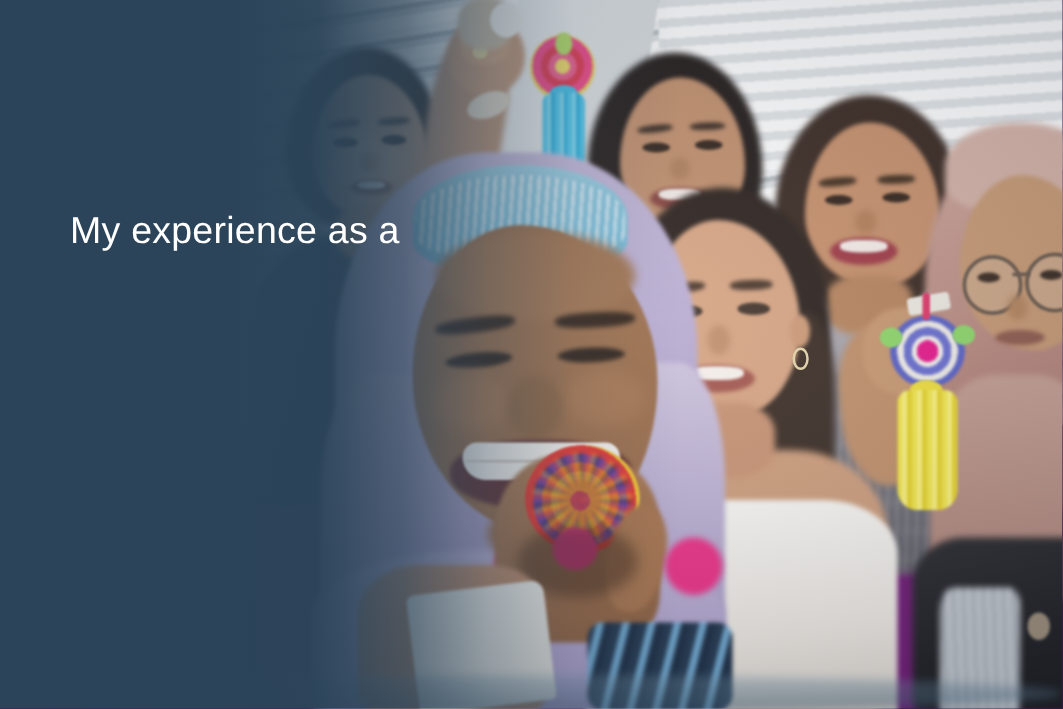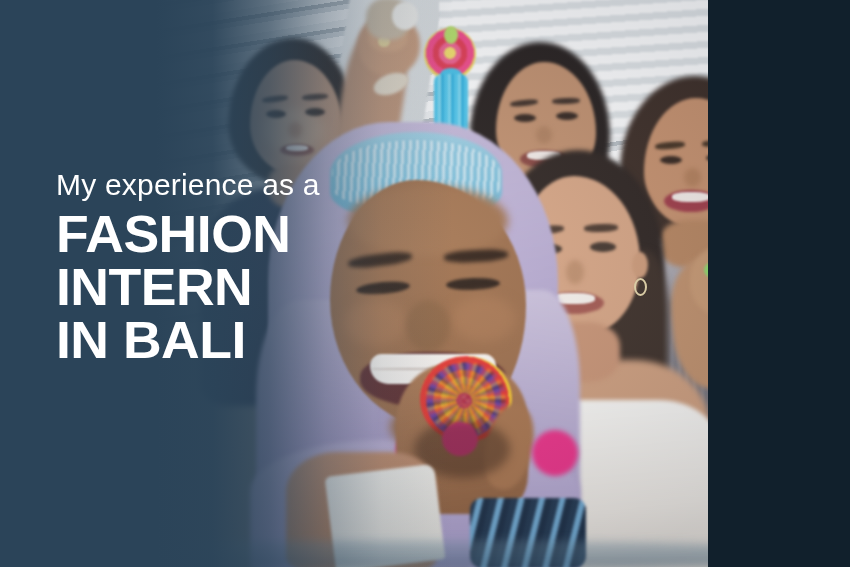--- a/index.html
+++ b/index.html
@@ -1,23 +1,23 @@
 <!DOCTYPE html>
 <html><head>
 <meta charset="utf-8">
 <title>Blog Hero Banner</title>
 <style>
   html,body{margin:0;padding:0;background:#11202c;}
   body{font-family:"Liberation Sans", sans-serif;}
 
   #banner{
     position:relative;
-    width:708px;height:567px;
+    width:850px;height:567px;
     overflow:hidden;
-    background:#737373;
+    background:#701a75;
   }
 
   
   .scene{position:absolute;inset:0;overflow:hidden;}
 
   
   .roof{
     position:absolute;left:-10%;top:-12%;width:125%;height:72%;
     background:
       repeating-linear-gradient(
@@ -420,20 +420,15 @@
     <div class="blob fg-strap"></div>
     <div class="blob fg-table"></div>
 
     <div class="grade"></div>
   </div>
 
   <div class="overlay"></div>
 
   <div class="copy">
     <p class="kicker">My experience as a</p>
-    <h1 class="headline">
-      <span class="hl">FASHION</span>
-      <span class="hl">INTERN</span>
-      <span class="hl">IN BALI</span>
-    </h1>
   </div>
 
 </div>
 
 </body></html>

